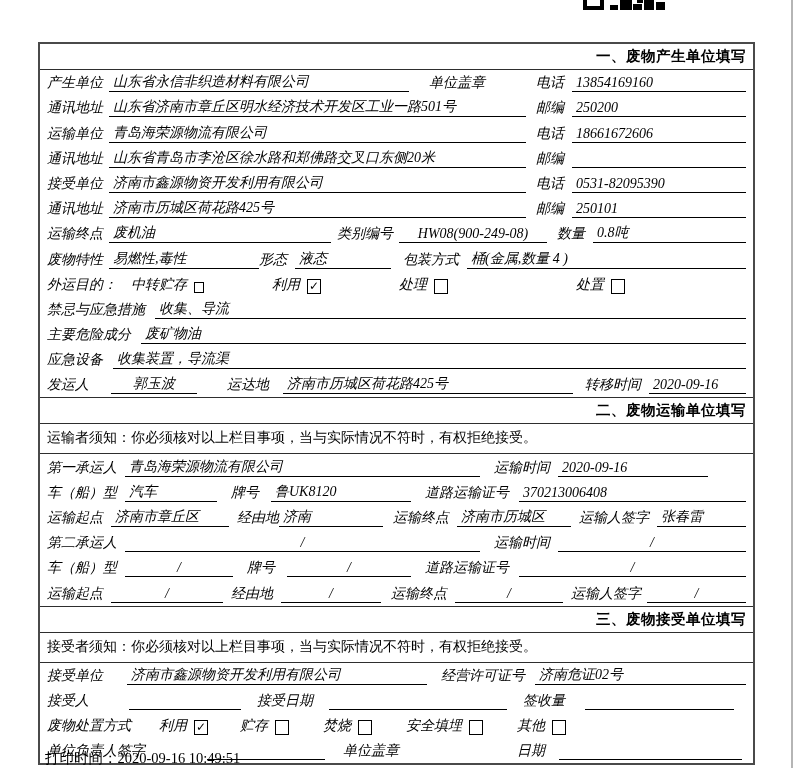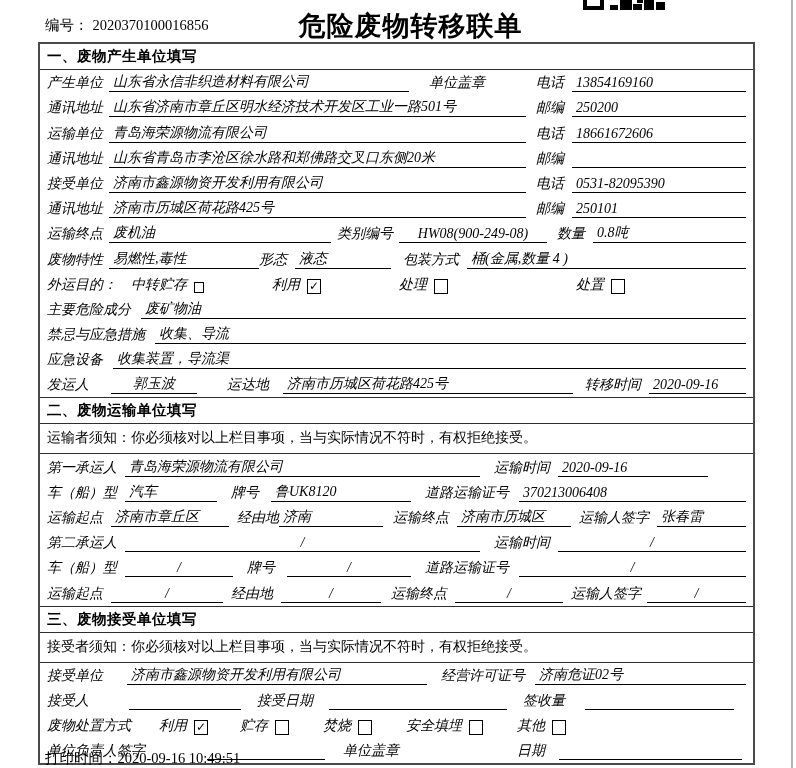--- a/index.html
+++ b/index.html
@@ -7,21 +7,21 @@
         font-family:"Liberation Serif","DejaVu Serif",serif;font-size:14px;overflow:hidden;}
   .edge-line{position:absolute;left:791px;top:0;width:2px;height:768px;background:#b5b5b5;}
   .qr-frag{position:absolute;left:582px;top:0;}
   .hdr{position:absolute;left:45px;top:8px;width:710px;display:flex;align-items:flex-start;}
   .docno{font-size:14.5px;padding-top:8px;white-space:nowrap;}
   .docno .num{margin-left:4px;}
   .doc-title{font-family:"Liberation Serif","DejaVu Serif",serif;font-weight:bold;font-size:27px;
              letter-spacing:1px;margin-left:90px;white-space:nowrap;}
   .tbl{position:absolute;left:38px;top:42px;width:717px;border:2px solid #4a4a4a;box-sizing:border-box;background:#fff;}
   .sec-hdr{font-family:Liberation Mono, monospace;font-weight:bold;font-size:14.5px;
-           padding:3px 7px 3px;border-bottom:1.5px solid #2e2e2e;letter-spacing:.5px;}
+           padding:3px 7px 3px;border-bottom:1.5px solid #2e2e2e;letter-spacing:.5px;text-align:right;}
   .sec-hdr.mid{border-top:1.5px solid #2e2e2e;}
   .notice{font-size:14px;padding:5px 7px 6px;border-bottom:1px solid #2e2e2e;white-space:nowrap;}
   .row{display:flex;align-items:flex-end;box-sizing:border-box;height:25.2px;padding:0 7px 3px;white-space:nowrap;font-style:italic;}
   .lb{flex:none;}
   .ul{border-bottom:1px solid #000;padding:0 4px;box-sizing:border-box;overflow:hidden;}
   .fill{flex:1;min-width:0;}
   .ctr{text-align:center;}
   .rg{display:flex;align-items:flex-end;width:210px;margin-left:auto;flex:none;}
   .rg .lb{margin-right:8px;}
   .rg .ul{flex:1;min-width:0;}
@@ -39,26 +39,20 @@
     <rect x="1" y="0" width="21" height="10" fill="#000"></rect>
     <rect x="5" y="0" width="13" height="6" fill="#fff"></rect>
     <rect x="28" y="5" width="8" height="5" fill="#000"></rect>
     <rect x="38" y="0" width="12" height="10" fill="#000"></rect>
     <rect x="51" y="4" width="9" height="6" fill="#000"></rect>
     <rect x="62" y="0" width="10" height="10" fill="#000"></rect>
     <rect x="74" y="2" width="9" height="8" fill="#000"></rect>
     <rect x="55" y="0" width="6" height="3" fill="#000"></rect>
   </svg>
 
-  <div class="hdr">
-    <div class="docno">
-      <span>编号：</span><span class="num">2020370100016856</span>
-    </div>
-    <div class="doc-title">危险废物转移联单</div>
-  </div>
 
   <div class="tbl">
 
     <div class="sec-hdr">一、废物产生单位填写</div>
 
     <div class="row">
       <span class="lb">产生单位</span>
       <span class="ul" style="width:300px;margin-left:6px;">山东省永信非织造材料有限公司</span>
       <span class="lb" style="margin-left:20px;">单位盖章</span>
       <span class="rg">
@@ -136,27 +130,27 @@
       <span class="cb sm"><span></span></span>
       <span class="lb" style="margin-left:68px;">利用</span>
       <span class="cb"><span>✓</span></span>
       <span class="lb" style="margin-left:78px;">处理</span>
       <span class="cb"><span></span></span>
       <span class="lb" style="margin-left:128px;">处置</span>
       <span class="cb"><span></span></span>
     </div>
 
     <div class="row">
+      <span class="lb">禁忌与应急措施</span>
+      <span class="ul fill" style="margin-left:10px;">收集、导流</span>
+    </div>
+
+    <div class="row">
       <span class="lb">主要危险成分</span>
       <span class="ul fill" style="margin-left:10px;">废矿物油</span>
-    </div>
-
-    <div class="row">
-      <span class="lb">禁忌与应急措施</span>
-      <span class="ul fill" style="margin-left:10px;">收集、导流</span>
     </div>
 
     <div class="row">
       <span class="lb">应急设备</span>
       <span class="ul fill" style="margin-left:10px;">收集装置，导流渠</span>
     </div>
 
     <div class="row">
       <span class="lb">发运人</span>
       <span class="ul ctr" style="width:86px;margin-left:22px;">郭玉波</span>

